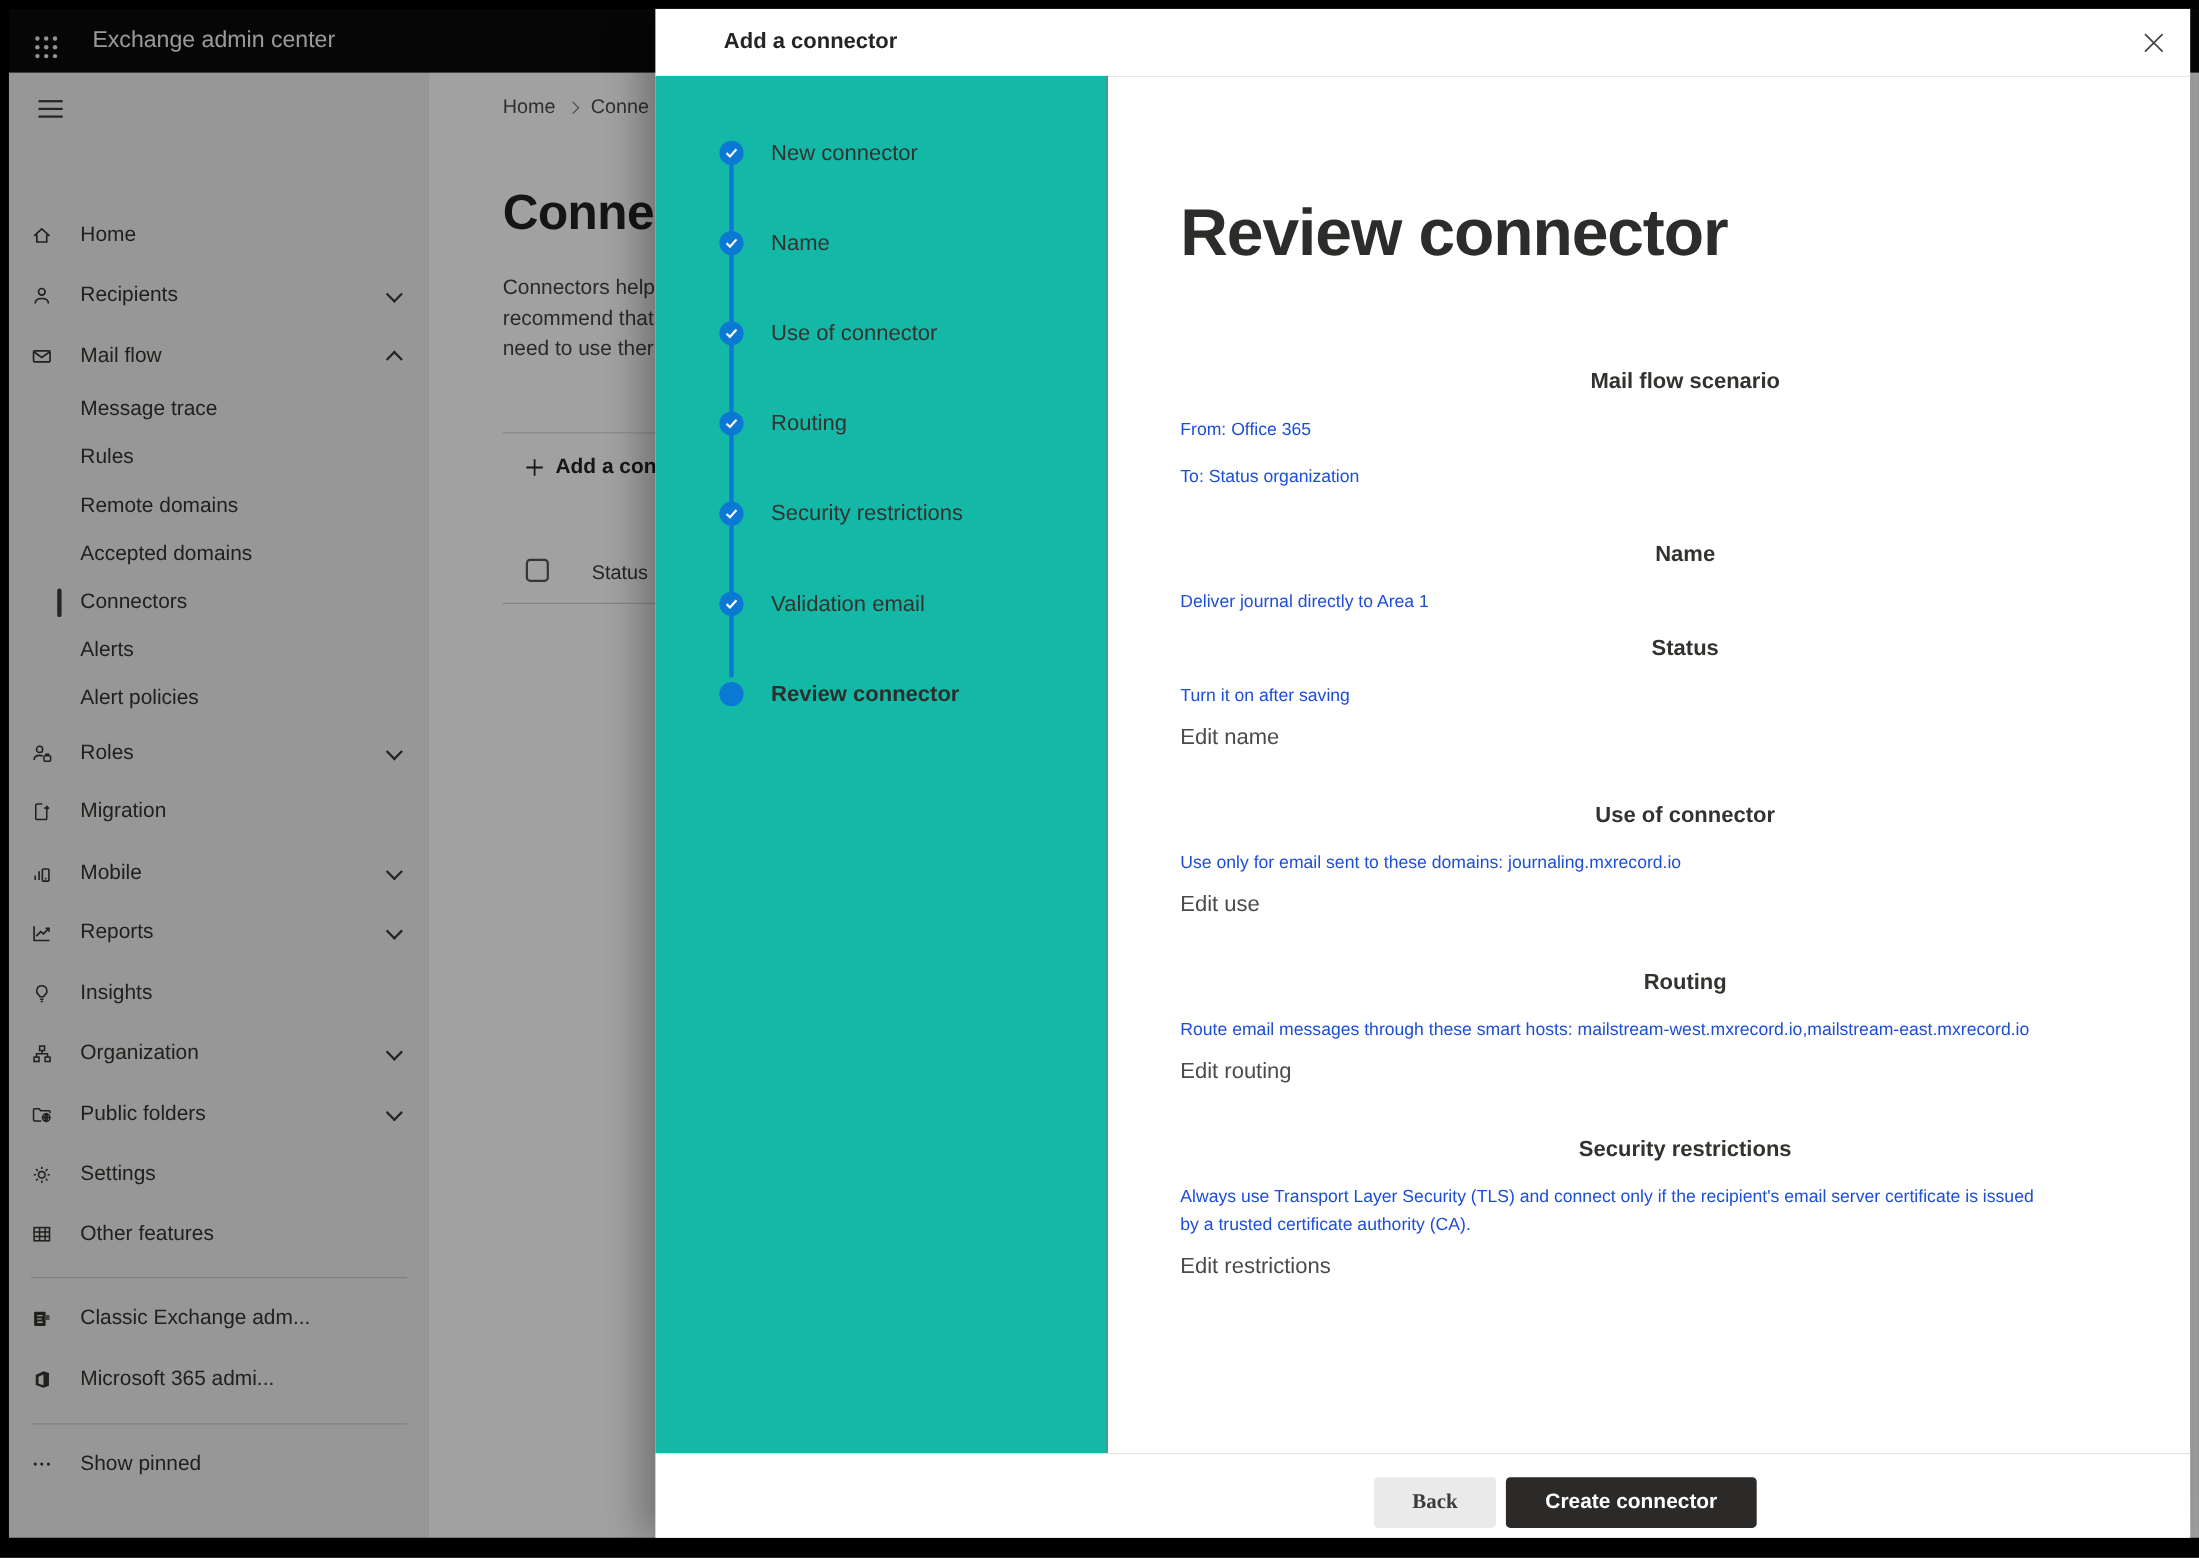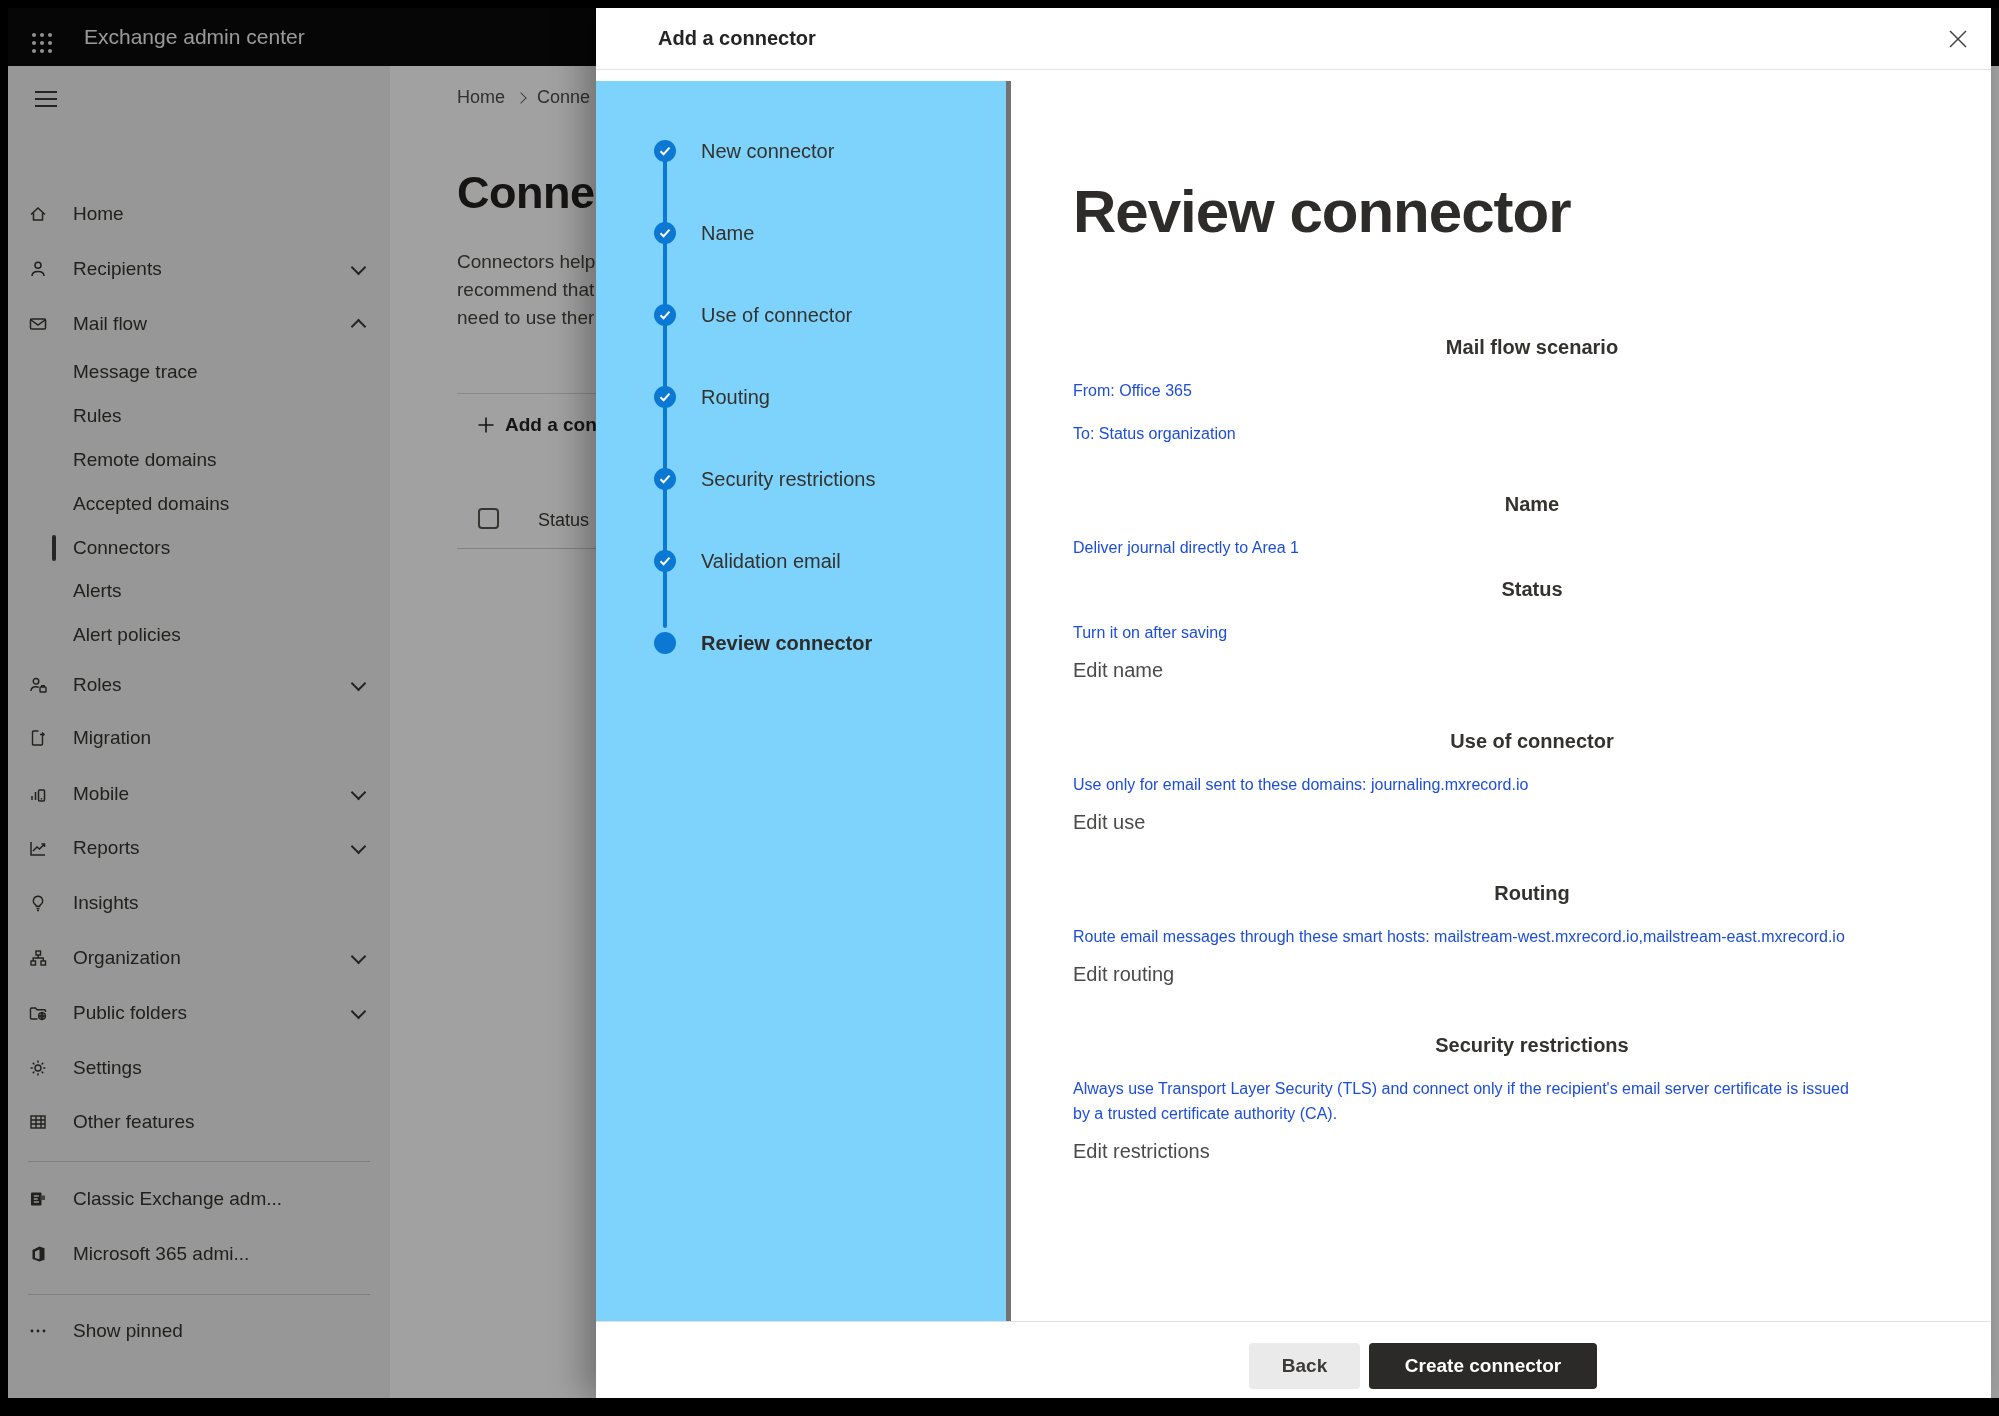--- a/index.html
+++ b/index.html
@@ -37,39 +37,39 @@
   .tbl-col{position:absolute;left:148px;top:444px;font-size:18px;color:#3b3a37;cursor:pointer;}
   .tbl-div{position:absolute;left:67px;top:482px;width:420px;height:1px;background:#d0cfcd;}
   .dim{position:absolute;inset:0;background:rgba(0,0,0,0.37);z-index:5;}
 
   
   .dialog{position:absolute;left:588px;top:0;width:1395px;height:1390px;background:#fff;z-index:10;box-shadow:-12px 0 32px rgba(0,0,0,0.30);}
   .dlg-header{position:absolute;left:0;top:0;right:0;height:61px;border-bottom:1px solid #e5e5e5;background:#fff;}
   .dlg-title{position:absolute;left:62px;top:0;height:61px;line-height:61px;font-size:20px;font-weight:700;color:#242424;}
   .dlg-close{position:absolute;right:22px;top:20px;width:22px;height:22px;background:none;border:none;cursor:pointer;padding:2px;}
 
-  .stepper{position:absolute;left:0;top:73px;width:410px;bottom:76px;border-right:5px solid #737373;background:#7dd3fc;}
+  .stepper{position:absolute;left:0;top:61px;width:410px;bottom:76px;border-right:1px solid #737373;background:#14b8a6;}
   .step-line{position:absolute;left:67px;top:70px;width:4px;height:477px;background:#0b79d4;border-radius:2px;}
   .step{position:absolute;left:0;width:410px;height:40px;display:flex;align-items:center;cursor:pointer;}
   .step-dot{position:relative;z-index:2;margin-left:58px;width:22px;height:22px;border-radius:50%;background:#0b79d4;display:flex;align-items:center;justify-content:center;flex:none;}
   .step-label{margin-left:25px;font-size:20px;color:#33322f;white-space:nowrap;}
   .step.current .step-label{font-weight:700;color:#2e2d2b;}
 
   .content{position:absolute;left:410px;top:61px;right:0;bottom:76px;padding-left:67px;overflow:hidden;}
   .review-h1{margin:111px 0 0 0;font-size:60px;line-height:64px;font-weight:700;color:#2d2c2a;letter-spacing:-1px;}
   .section{margin-top:45px;}
   .section.first{margin-top:90px;}
   .section.tight{margin-top:16px;}
   .sec-h{font-size:20px;line-height:26px;font-weight:700;color:#33322f;margin-bottom:3px;text-align:center;}
   .sec-line{font-size:16px;line-height:25px;color:#1d4ed8;margin-top:18px;max-width:795px;}
   .sec-edit{display:inline-block;margin-top:13px;font-size:20px;line-height:25px;color:#4a4a48;cursor:pointer;}
 
   .dlg-footer{position:absolute;left:0;right:0;bottom:0;height:76px;border-top:1px solid #e0e0e0;background:#fff;}
   .btn{position:absolute;top:21px;height:46px;border:none;border-radius:4px;font-family:"Liberation Sans",sans-serif;font-size:19px;font-weight:700;cursor:pointer;}
-  .btn-back{left:653px;width:111px;background:#eaeaea;color:#3c3b39;}
+  .btn-back{left:653px;width:111px;background:#eaeaea;color:#3c3b39;font-family:Liberation Serif, serif;}
   .btn-create{left:773px;width:228px;background:#2b2a29;color:#ffffff;}
 </style>
 </head>
 <body>
 
 <div class="screen">
 
   <div class="underpage">
 
     <div class="appbar">

